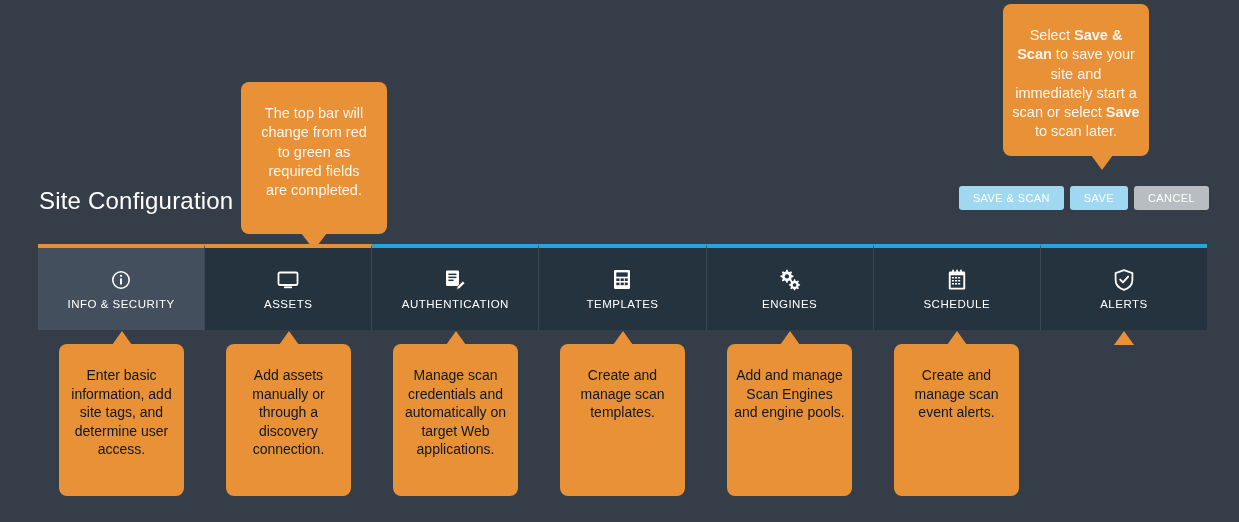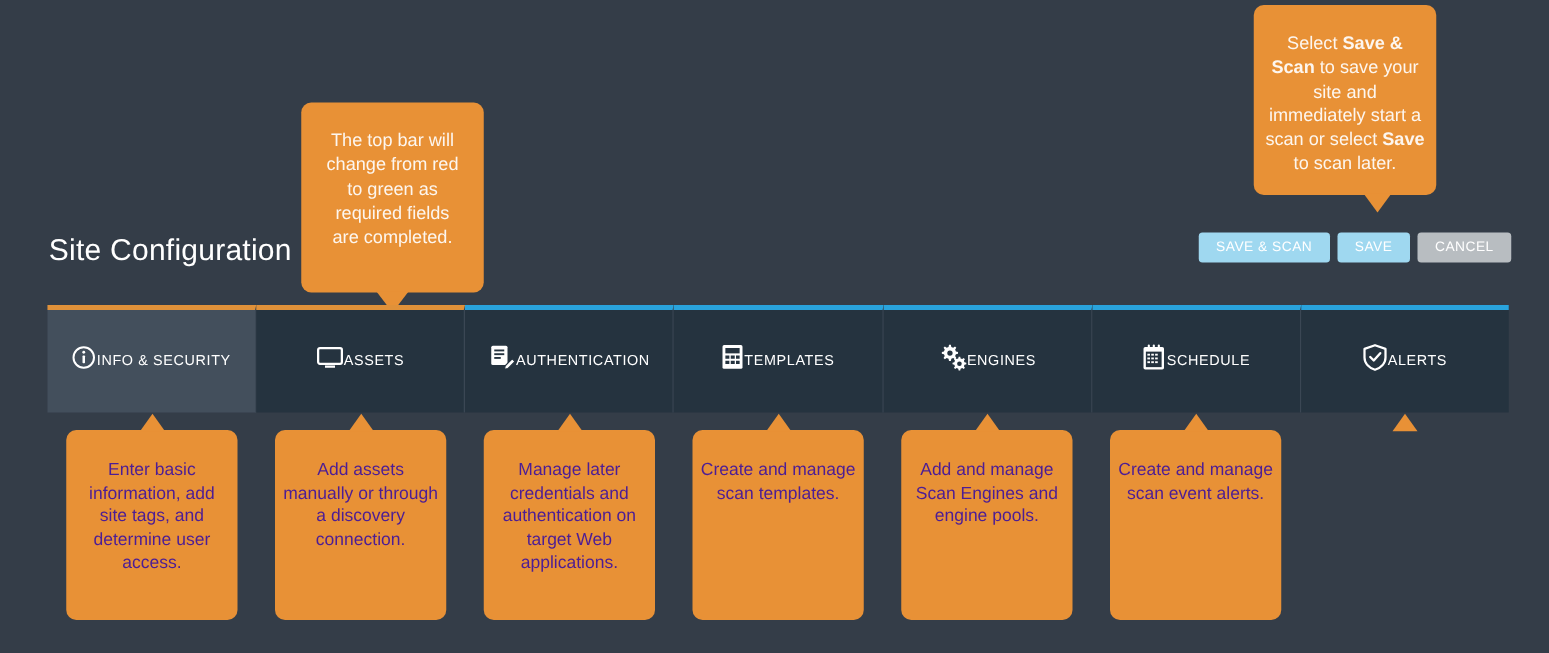--- a/index.html
+++ b/index.html
@@ -112,21 +112,21 @@
     display: flex;
     box-sizing: border-box;
   }
   .tab {
     flex: 1 1 0;
     position: relative;
     background: #25333f;
     border-right: 1px solid #3b4754;
     border-top: 4px solid #e09139;
     display: flex;
-    flex-direction: row;
+    flex-direction: column;
     align-items: center;
     justify-content: center;
     box-sizing: border-box;
     cursor: pointer;
   }
   .tab:last-child { border-right: none; }
   .tab.blue-top { border-top-color: #29a3dc; }
   .tab.active { background: #434f5c; }
   .tab-icon {
     height: 22px;
@@ -154,25 +154,25 @@
     display: flex;
   }
   .desc-cell {
     flex: 1 1 0;
     display: flex;
     justify-content: center;
     position: relative;
   }
   .desc-box {
     position: relative;
-    width: 137px;
+    width: 125px;
     height: 152px;
     background: #e89136;
     border-radius: 8px;
-    color: #4c1d95;
+    color: #0f172a;
     text-align: center;
     font-size: 14px;
     line-height: 1.33;
     padding: 22px 6px 0 6px;
     box-sizing: border-box;
   }
 </style>
 </head>
 <body>
 
@@ -304,21 +304,21 @@
 <div id="desc-row">
   <div class="desc-cell">
     <div class="desc-box">Enter basic information, add site tags, and determine user access.</div>
     <div class="tail-up" style="position:absolute;top:-13px;left:50%;margin-left:-10px;width:0;height:0;border-left:10px solid transparent;border-right:10px solid transparent;border-bottom:14px solid #e89136;"></div>
   </div>
   <div class="desc-cell">
     <div class="desc-box">Add assets manually or through a discovery connection.</div>
     <div class="tail-up" style="position:absolute;top:-13px;left:50%;margin-left:-10px;width:0;height:0;border-left:10px solid transparent;border-right:10px solid transparent;border-bottom:14px solid #e89136;"></div>
   </div>
   <div class="desc-cell">
-    <div class="desc-box">Manage later credentials and authentication on target Web applications.</div>
+    <div class="desc-box">Manage scan credentials and automatically on target Web applications.</div>
     <div class="tail-up" style="position:absolute;top:-13px;left:50%;margin-left:-10px;width:0;height:0;border-left:10px solid transparent;border-right:10px solid transparent;border-bottom:14px solid #e89136;"></div>
   </div>
   <div class="desc-cell">
     <div class="desc-box">Create and manage scan templates.</div>
     <div class="tail-up" style="position:absolute;top:-13px;left:50%;margin-left:-10px;width:0;height:0;border-left:10px solid transparent;border-right:10px solid transparent;border-bottom:14px solid #e89136;"></div>
   </div>
   <div class="desc-cell">
     <div class="desc-box">Add and manage Scan Engines and engine pools.</div>
     <div class="tail-up" style="position:absolute;top:-13px;left:50%;margin-left:-10px;width:0;height:0;border-left:10px solid transparent;border-right:10px solid transparent;border-bottom:14px solid #e89136;"></div>
   </div>

